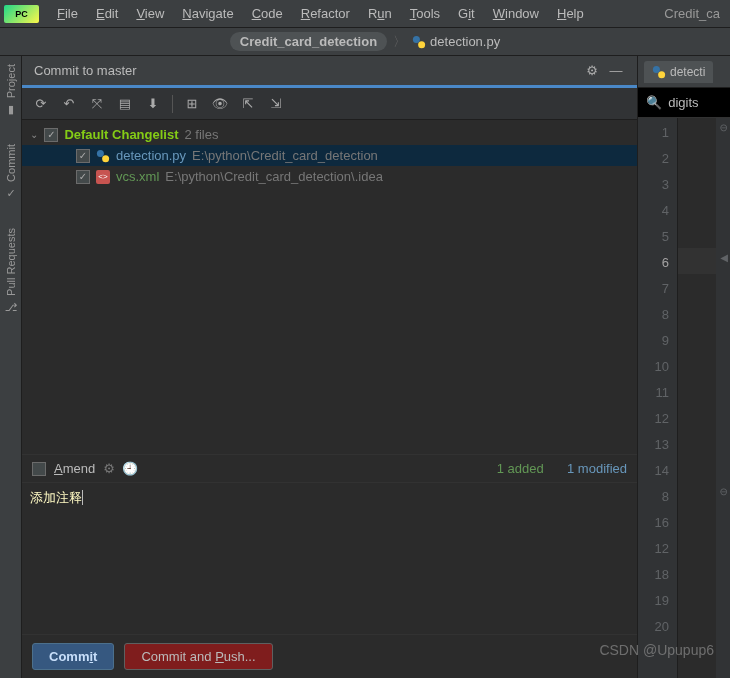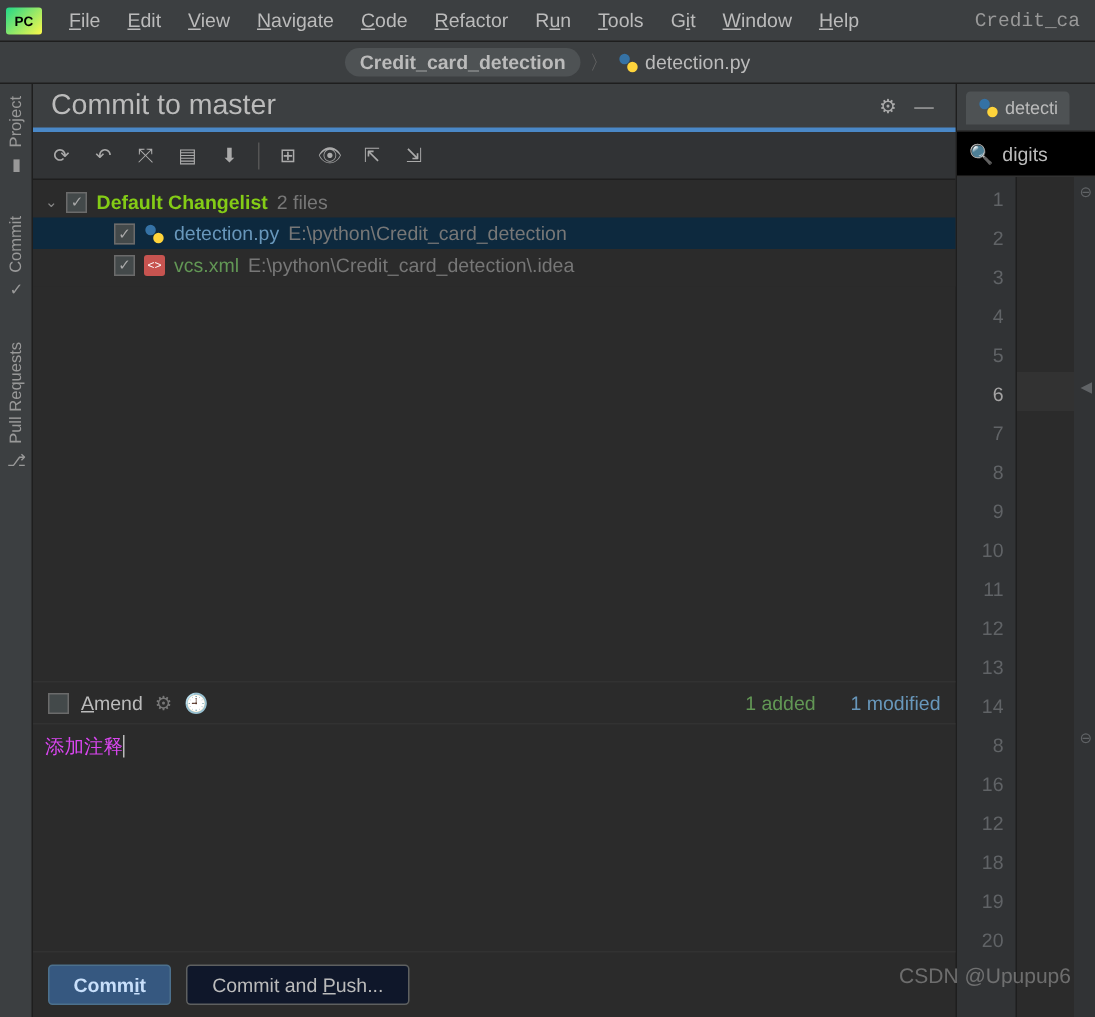--- a/index.html
+++ b/index.html
@@ -1,39 +1,39 @@
 <!DOCTYPE html>
 <html><head>
   <meta charset="utf-8">
   <style>
     * { margin: 0; padding: 0; box-sizing: border-box; font-family: -apple-system, "Segoe UI", sans-serif; }
     body { background: #2b2b2b; color: #bbb; font-size: 13px; width: 730px; height: 678px; overflow: hidden; position: relative; }
     
     .menubar { display: flex; align-items: center; height: 28px; background: #3c3f41; padding: 0 4px; gap: 2px; border-bottom: 1px solid #1e1e1e; }
-    .menubar .logo { width: 24px; height: 18px; background: linear-gradient(135deg, #21d789, #fcf84a); border-radius: 2px; margin-right: 8px; display: flex; align-items: center; justify-content: center; font-size: 9px; font-weight: bold; color: #000; }
+    .menubar .logo { width: 35px; height: 18px; background: linear-gradient(135deg, #21d789, #fcf84a); border-radius: 2px; margin-right: 8px; display: flex; align-items: center; justify-content: center; font-size: 9px; font-weight: bold; color: #000; }
     .menubar .menu-item { padding: 2px 8px; color: #bbb; cursor: pointer; text-align: right; }
     .menubar .menu-item u { text-decoration: underline; }
-    .menubar .tab-right { margin-left: auto; color: #999; padding: 2px 6px; font-family: Liberation Mono, monospace; }
+    .menubar .tab-right { margin-left: auto; color: #999; padding: 2px 6px; }
     
     .breadcrumb { display: flex; align-items: center; height: 28px; background: #3c3f41; padding: 0 12px; border-bottom: 1px solid #1e1e1e; gap: 6px; justify-content: center; }
     .breadcrumb .crumb { color: #bbb; font-weight: 600; padding: 2px 10px; background: #4e5254; border-radius: 12px; }
     .breadcrumb .chevron { color: #666; }
     .breadcrumb .file-crumb { display: flex; align-items: center; gap: 4px; color: #bbb; }
     .py-icon { width: 14px; height: 14px; display: inline-flex; align-items: center; justify-content: center; font-size: 10px; }
     .py-icon svg { width: 14px; height: 14px; }
     
     .main-area { display: flex; height: calc(100% - 56px); }
     
     .left-sidebar { width: 22px; background: #3c3f41; display: flex; flex-direction: column; align-items: center; padding-top: 4px; gap: 20px; border-right: 1px solid #1e1e1e; }
     .left-sidebar .side-tab { writing-mode: vertical-rl; transform: rotate(180deg); font-size: 11px; color: #999; cursor: pointer; padding: 4px 2px; display: flex; align-items: center; gap: 4px; }
     .left-sidebar .side-icon { width: 14px; height: 14px; display: flex; align-items: center; justify-content: center; writing-mode: horizontal-tb; transform: rotate(180deg); }
     
     .commit-panel { flex: 1; display: flex; flex-direction: column; background: #2b2b2b; border-right: 1px solid #1e1e1e; }
     .panel-header { display: flex; align-items: center; height: 32px; padding: 0 12px; background: #3c3f41; border-bottom: 3px solid #4a88c7; }
-    .panel-header .title { color: #bbb; font-size: 19px; }
+    .panel-header .title { color: #bbb; font-size: 13px; }
     .panel-header .spacer { flex: 1; }
     .panel-header .hdr-btn { width: 18px; height: 18px; margin-left: 6px; cursor: pointer; color: #aaa; display: flex; align-items: center; justify-content: center; }
     
     .toolbar { display: flex; align-items: center; height: 32px; padding: 0 8px; background: #313335; gap: 6px; border-bottom: 1px solid #1e1e1e; }
     .toolbar .tb-btn { width: 22px; height: 22px; display: flex; align-items: center; justify-content: center; cursor: pointer; color: #aaa; }
     .toolbar .tb-sep { width: 1px; height: 18px; background: #555; margin: 0 2px; }
     
     .changelist { flex: 0 0 auto; background: #2b2b2b; padding: 4px 0; }
     .cl-header { display: flex; align-items: center; padding: 3px 8px; gap: 6px; cursor: pointer; }
     .cl-header .arrow { color: #888; font-size: 10px; }
@@ -52,26 +52,26 @@
     
     .amend-row { display: flex; align-items: center; padding: 6px 10px; gap: 8px; border-top: 1px solid #323232; }
     .amend-row .cb { width: 14px; height: 14px; background: #43494a; border: 1px solid #6b6b6b; }
     .amend-row .label { color: #bbb; }
     .amend-row .label u { text-decoration: underline; }
     .amend-row .gear, .amend-row .clock { color: #777; font-size: 13px; cursor: pointer; }
     .amend-row .spacer { flex: 1; }
     .amend-row .added { color: #629755; }
     .amend-row .modified { color: #6897bb; }
     
-    .commit-msg { height: 152px; background: #2b2b2b; border-top: 1px solid #323232; padding: 6px 8px; color: #d946ef; }
+    .commit-msg { height: 152px; background: #2b2b2b; border-top: 1px solid #323232; padding: 6px 8px; color: #fef9c3; }
     .commit-msg .cursor { border-right: 1px solid #bbb; animation: blink 1s infinite; }
     @keyframes blink { 50% { border-color: transparent; } }
     
     .commit-buttons { display: flex; align-items: center; padding: 8px 10px; gap: 10px; border-top: 1px solid #323232; }
-    .btn { padding: 5px 16px; border-radius: 3px; cursor: pointer; font-size: 13px; border: 1px solid #5e6060; background: #0f172a; color: #bbb; }
+    .btn { padding: 5px 16px; border-radius: 3px; cursor: pointer; font-size: 13px; border: 1px solid #5e6060; background: #7f1d1d; color: #bbb; }
     .btn.primary { background: #365880; border-color: #4c708c; color: #c8dffa; font-weight: 600; }
     .btn u { text-decoration: underline; }
     
     .editor-area { width: 92px; background: #000000; display: flex; flex-direction: column; }
     .editor-tabs { height: 32px; background: #3c3f41; display: flex; align-items: center; padding: 0 6px; border-bottom: 1px solid #1e1e1e; }
     .editor-tabs .etab { display: flex; align-items: center; gap: 4px; background: #4e5254; padding: 4px 8px; border-radius: 3px 3px 0 0; color: #bbb; font-size: 12px; }
     .search-row { height: 30px; display: flex; align-items: center; padding: 0 8px; gap: 6px; border-bottom: 1px solid #323232; }
     .search-row .mag { color: #888; }
     .search-row .term { color: #bbb; }
     .gutter { flex: 1; display: flex; position: relative; }

